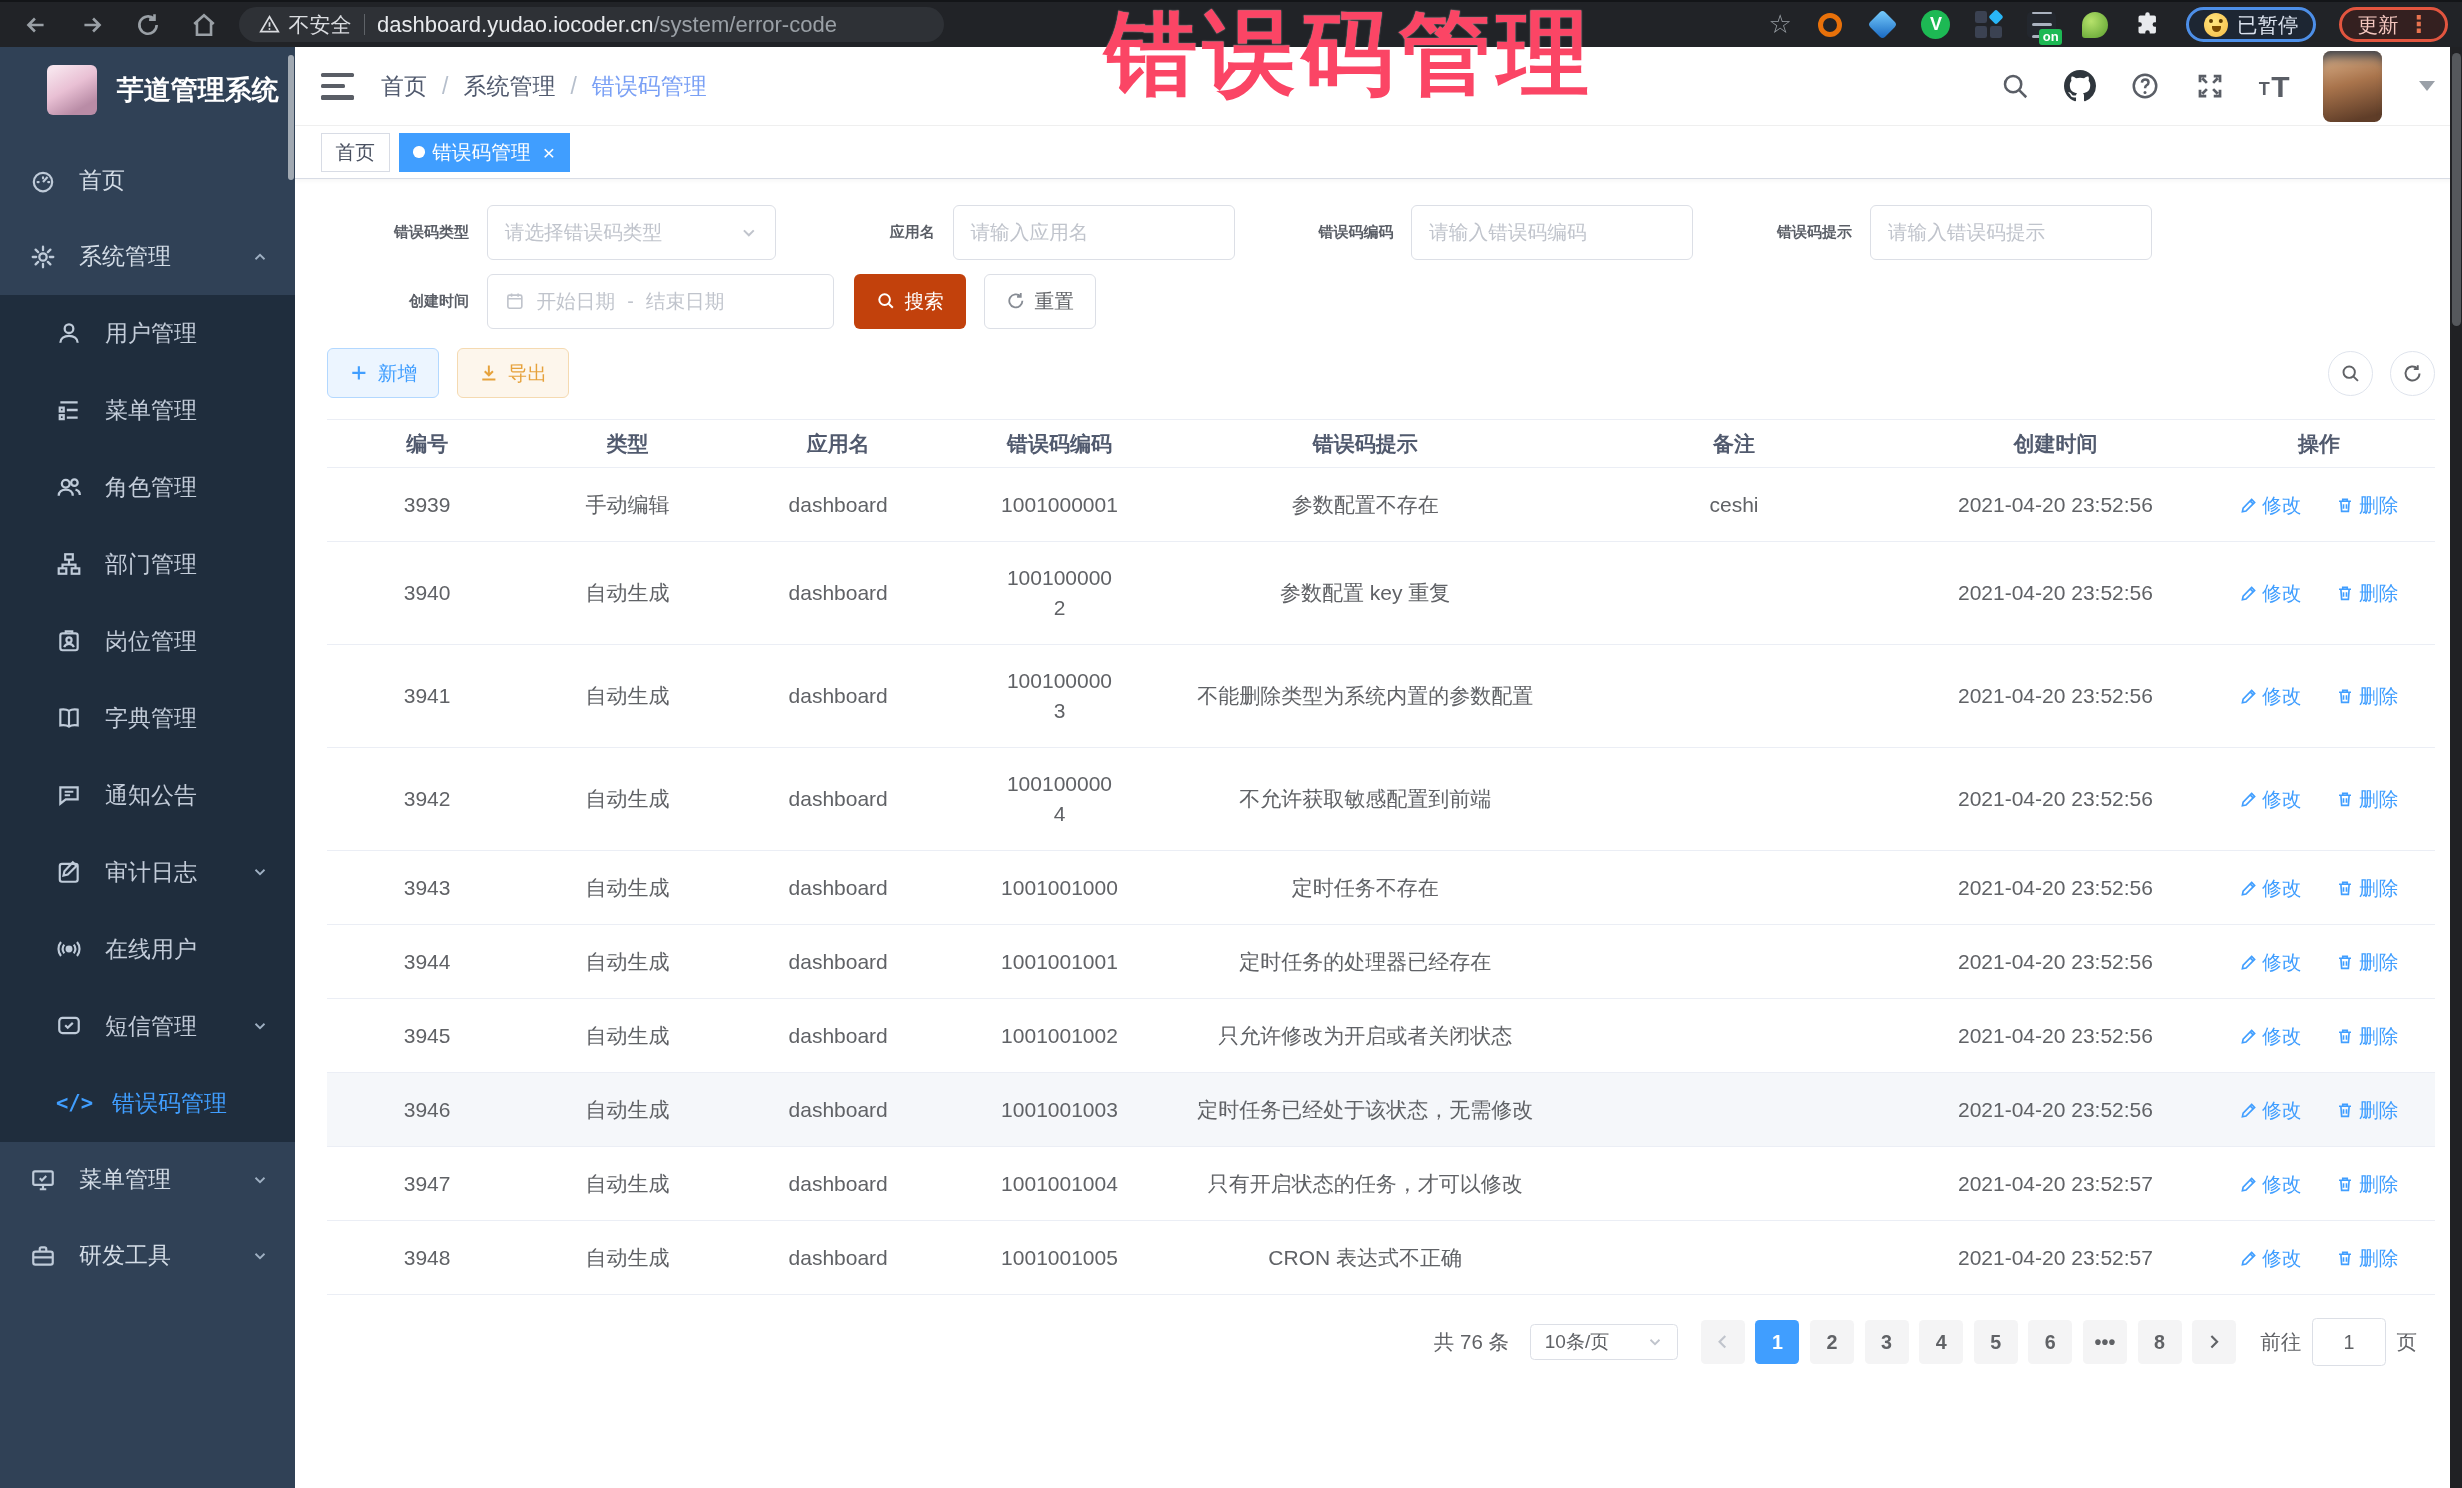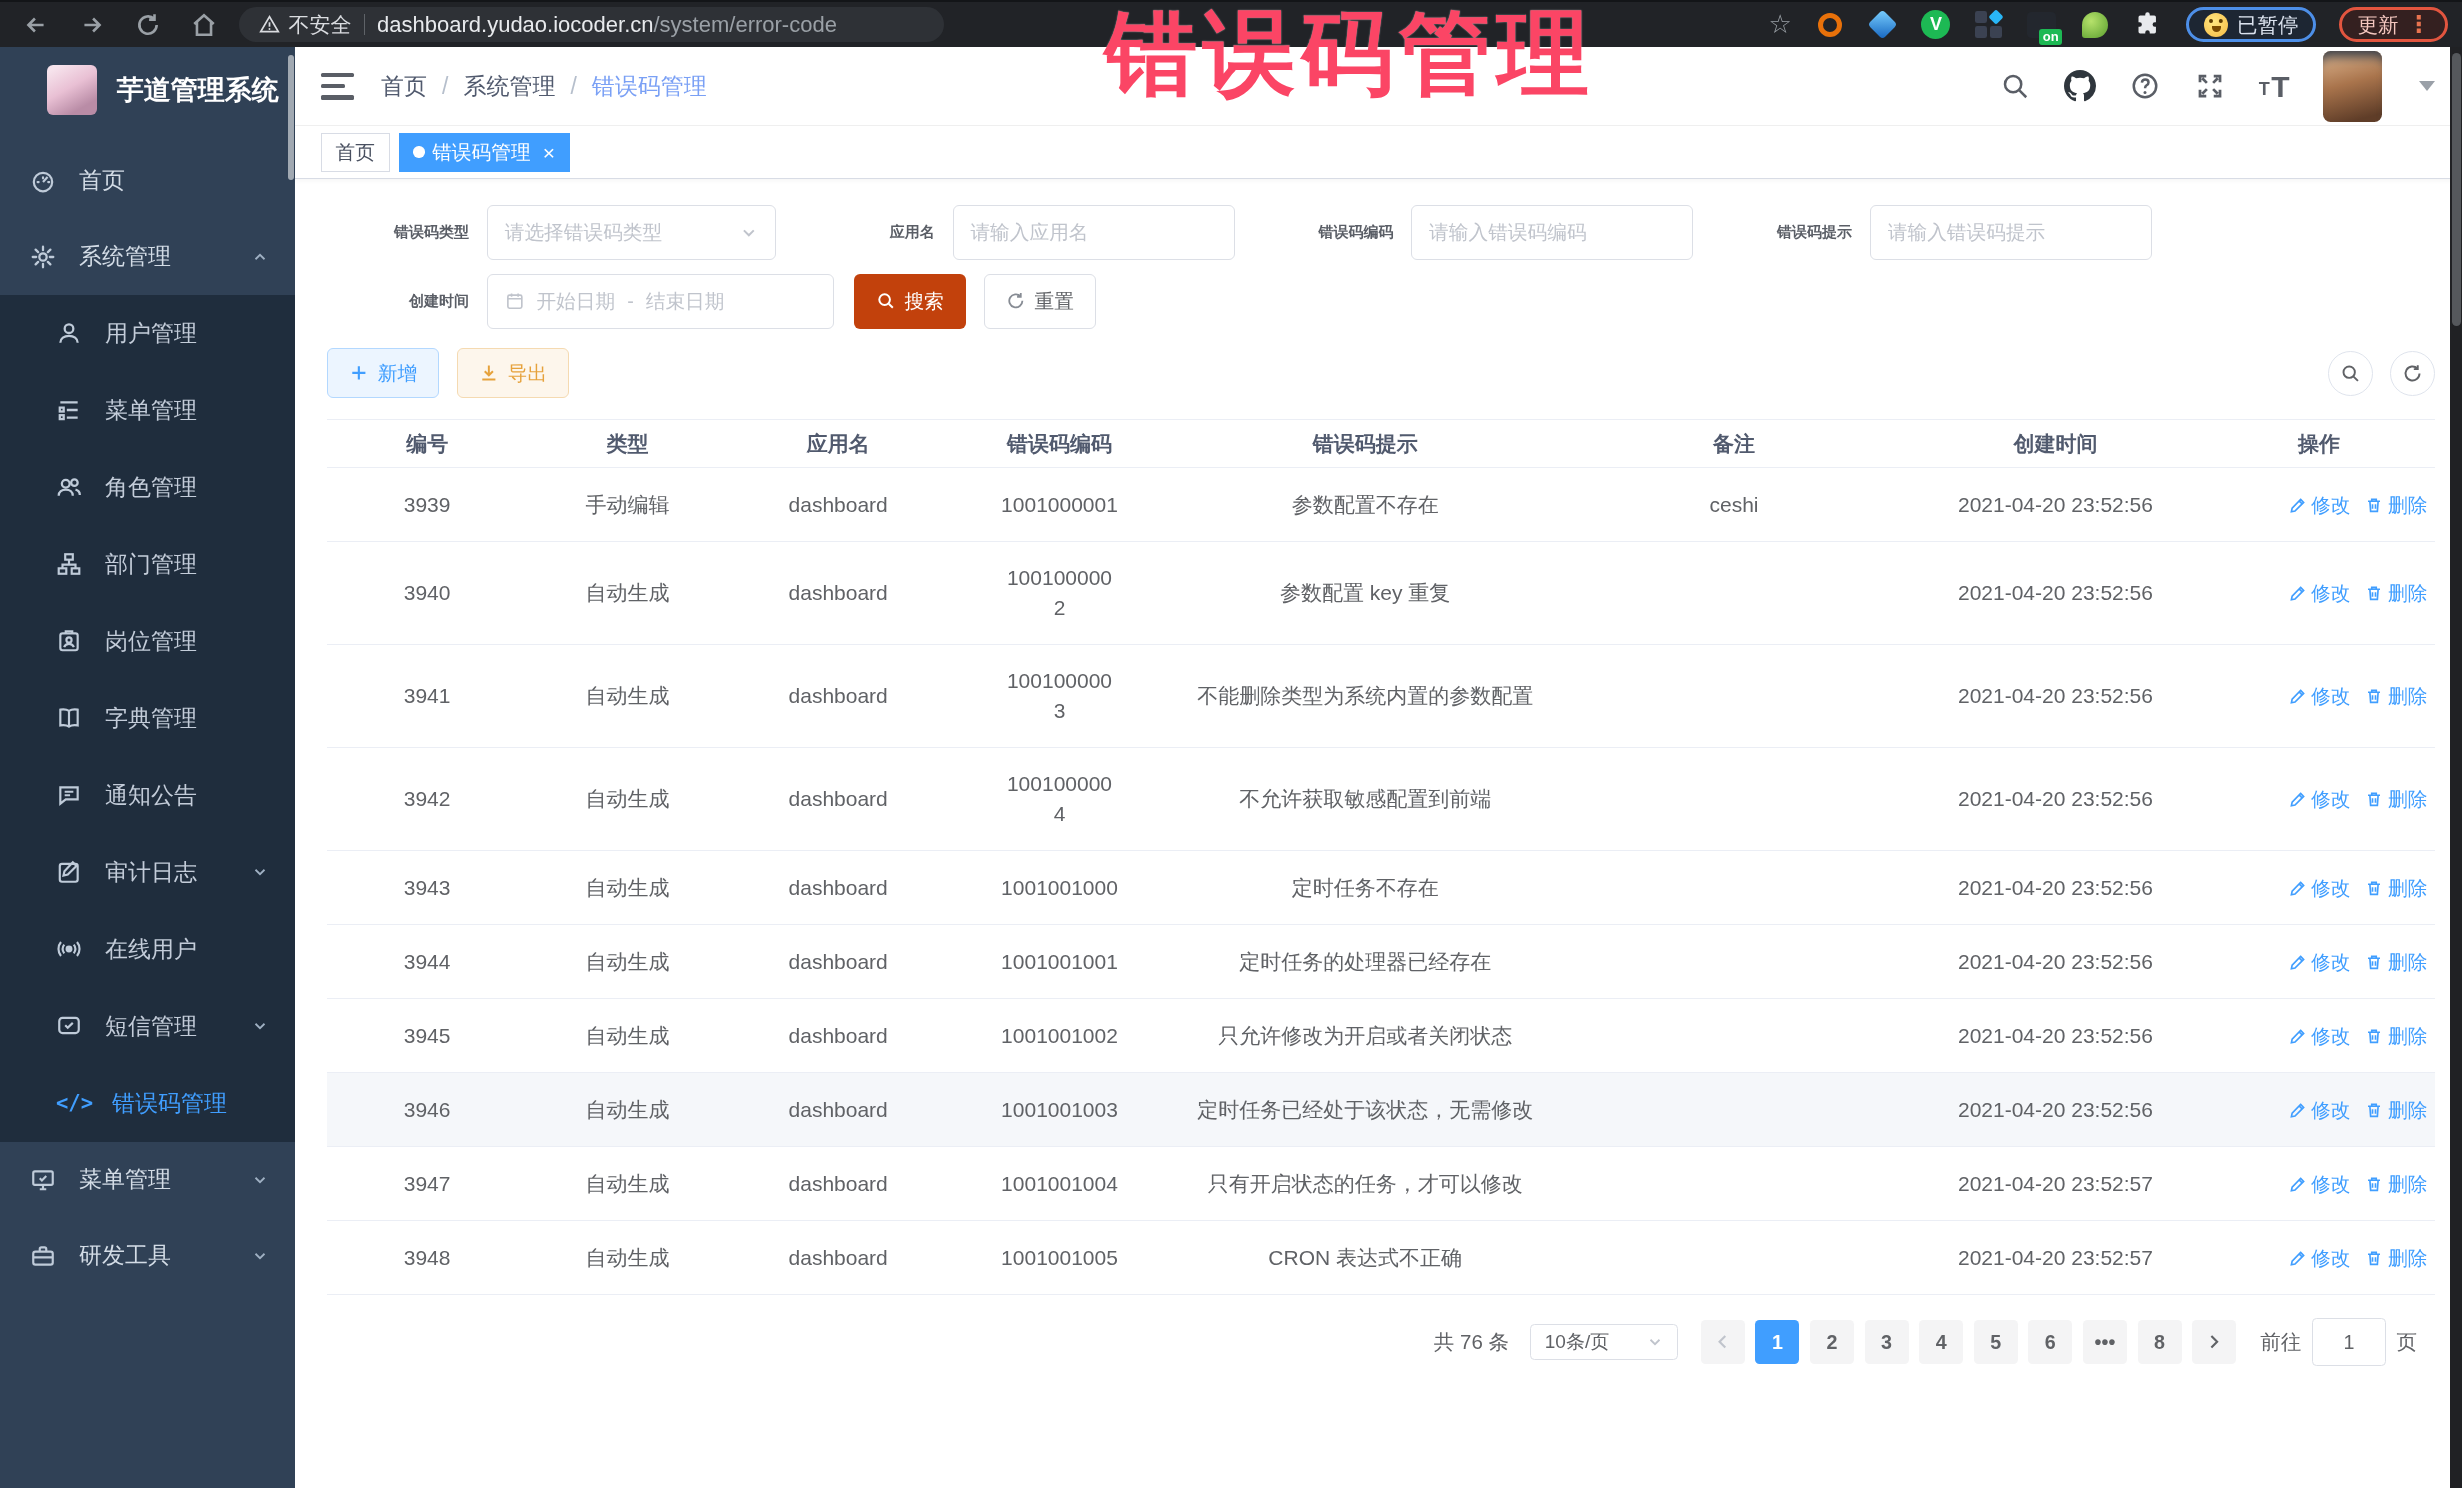--- a/index.html
+++ b/index.html
@@ -16,21 +16,21 @@
   .urlbar .url{font-size:22px;color:#e8eaed;white-space:nowrap}
   .urlbar .url .path{color:#9aa0a6}
   .chrome-right{margin-left:auto;display:flex;align-items:center;gap:23px}
   .exticon{width:30px;height:30px;display:flex;align-items:center;justify-content:center;position:relative}
   .ring{width:24px;height:24px;border:5.3px solid #e8710a;border-radius:50%}
   .gem{width:21px;height:21px;background:linear-gradient(135deg,#7ad0ff,#1565c0);transform:rotate(45deg);border-radius:3.8px}
   .vcircle{width:29px;height:29px;background:#1db954;border-radius:50%;color:#fff;font-size:18px;font-weight:bold;display:flex;align-items:center;justify-content:center}
   .grid4{display:grid;grid-template-columns:12px 12px;grid-gap:3px}
   .grid4 i{width:12px;height:12px;background:#3b4252;border-radius:2.3px}
   .grid4 i.c{background:#29b6f6;transform:rotate(45deg) scale(.9)}
-  .listext{width:29px;height:26px;background:#23272e;border-radius:4.5px;position:relative;display:flex;justify-content:space-between;gap:9px;padding:0 4.5px}
+  .listext{width:29px;height:26px;background:#23272e;border-radius:4.5px;position:relative;display:flex;flex-direction:column;justify-content:space-between;gap:9px;padding:0 4.5px}
   .listext i{height:3px;background:#aab2bf;border-radius:1.5px}
   .onbadge{position:absolute;right:-6px;bottom:-7.6px;background:#1db954;color:#fff;font-size:13px;font-weight:bold;padding:0.8px 3.8px;border-radius:3px}
   .sprout{width:26px;height:26px;background:radial-gradient(circle at 35% 35%,#b6e26b,#5a9e2f);border-radius:50% 50% 50% 3px}
   .pill{height:35px;border-radius:19.7px;display:flex;align-items:center;gap:9px;padding:0 15px;font-size:20.5px}
   .paused{border:3px solid #4d8fe8;background:#1d2633;color:#dbe2ee}
   .face{width:24px;height:24px;background:radial-gradient(circle at 40% 35%,#ffe680,#f5b942);border-radius:50%;position:relative}
   .face:before{content:"";position:absolute;left:5.3px;top:6.8px;width:3.8px;height:3.8px;border-radius:50%;background:#5c3a00;box-shadow:9.8px 0 0 #5c3a00}
   .face:after{content:"";position:absolute;left:7.6px;top:13.6px;width:9px;height:6px;border-radius:0 0 7.6px 7.6px;background:#7a4a00}
   .update{border:3px solid #e2553f;background:#342020;color:#f4c7bf;}
   .update .dots{color:#e8734f;font-size:23px;font-weight:bold;letter-spacing:0}
@@ -103,21 +103,21 @@
 
   
   .table{margin-top:21px;width:100%;font-size:21px;color:#606266;border-top:1.5px solid #ebeef5}
   .t-row,.t-head{display:grid;grid-template-columns:9.5% 9.5% 10.5% 10.5% 18.5% 16.5% 14% 11%;align-items:center;border-bottom:1.5px solid #ebeef5}
   .t-head{min-height:48px;color:#515a6e;font-weight:600}
   .t-cell{text-align:center;padding:21px 7.6px;line-height:30px;overflow:hidden}
   .t-head .t-cell{padding:7.6px}
   .t-row{min-height:74px}
   .t-row.hover{background:#f5f7fa}
   .pre{white-space:pre-line}
-  .t-ops{display:flex;justify-content:flex-end;gap:15px;flex-wrap:nowrap}
+  .t-ops{display:flex;justify-content:center;gap:35px;flex-wrap:nowrap}
   .op{color:#409eff;font-size:19.7px;display:flex;align-items:center;gap:4.5px;cursor:pointer;text-decoration:none;white-space:nowrap}
 
   
   .pagination{display:flex;align-items:center;justify-content:flex-end;gap:10.6px;margin:23px 18px 0 0;color:#606266;font-size:20.5px;padding-bottom:30px}
   .total{margin-right:10.6px;font-weight:500}
   .psel{width:148px;height:36px;border:1.5px solid #dcdfe6;border-radius:4.5px;display:flex;align-items:center;justify-content:space-between;padding:0 13.6px;font-size:19px;color:#606266;margin-right:12px}
   .pbtn{min-width:44px;height:44px;border-radius:4.5px;background:#f4f4f5;display:flex;align-items:center;justify-content:center;font-size:19.7px;color:#606266;cursor:pointer;font-weight:600}
   .pbtn.arrow{color:#c0c4cc}
   .pbtn.arrow.next{color:#606266}
   .pages{display:flex;gap:10.6px}

